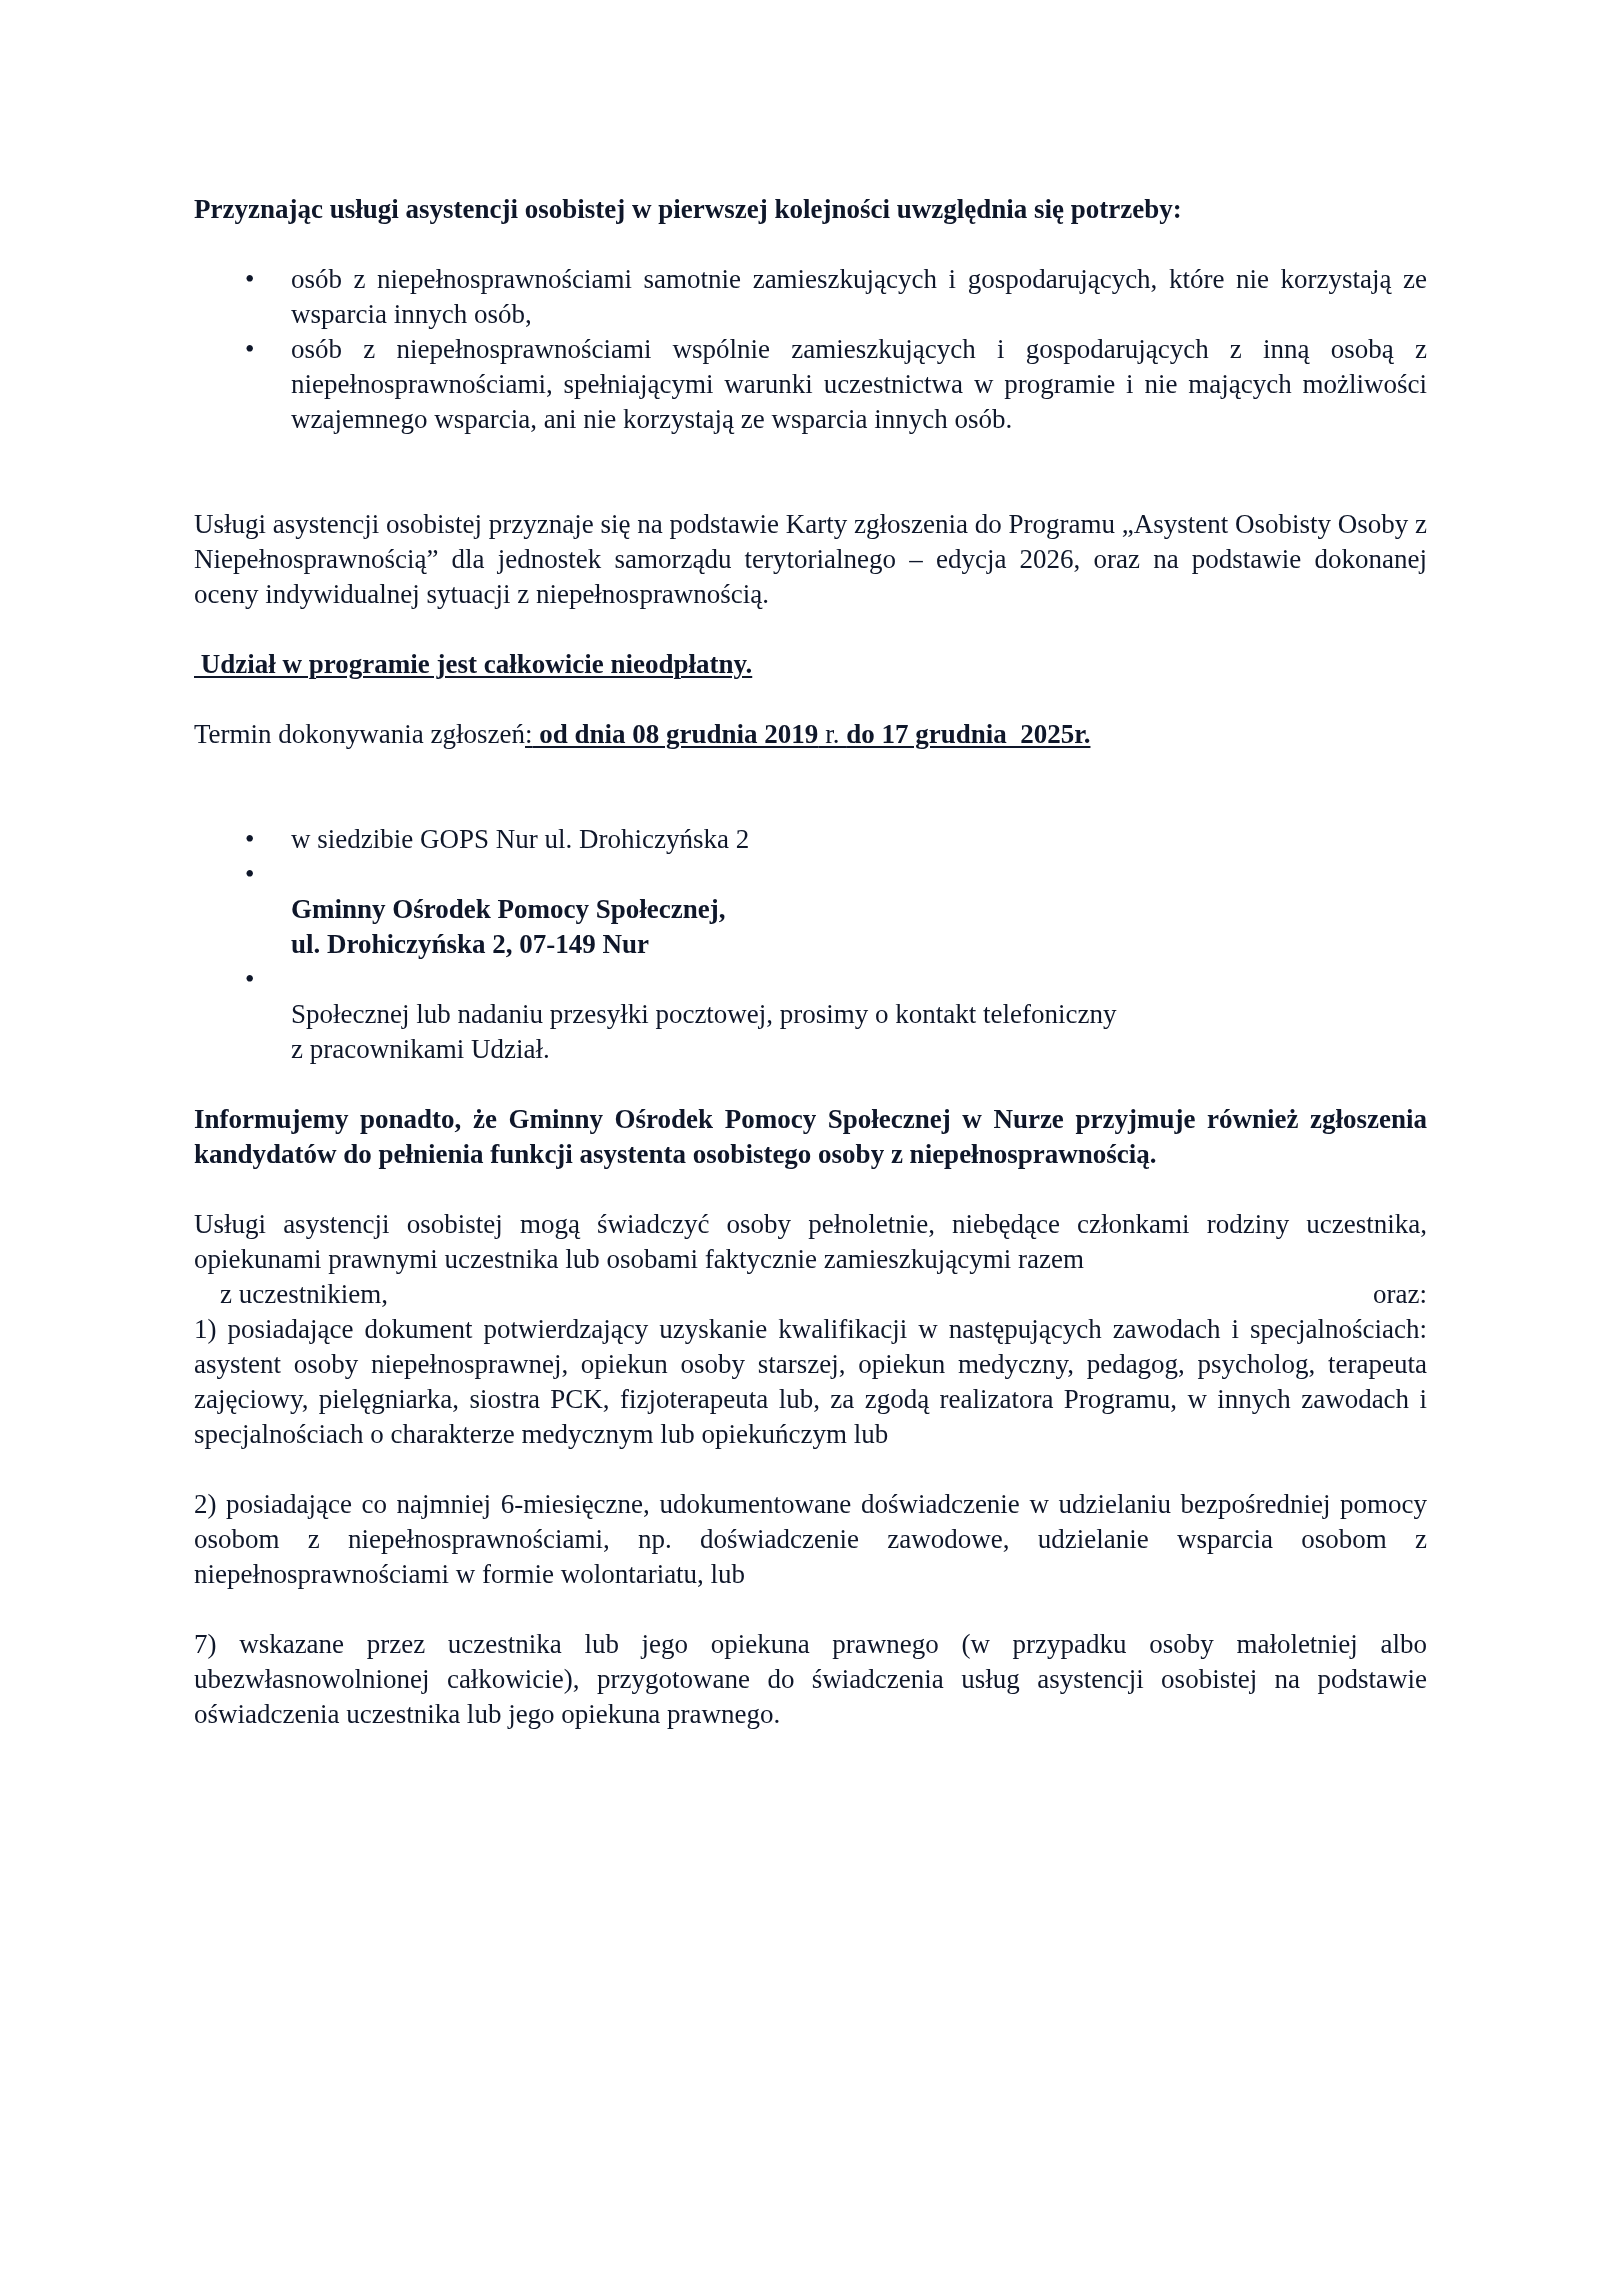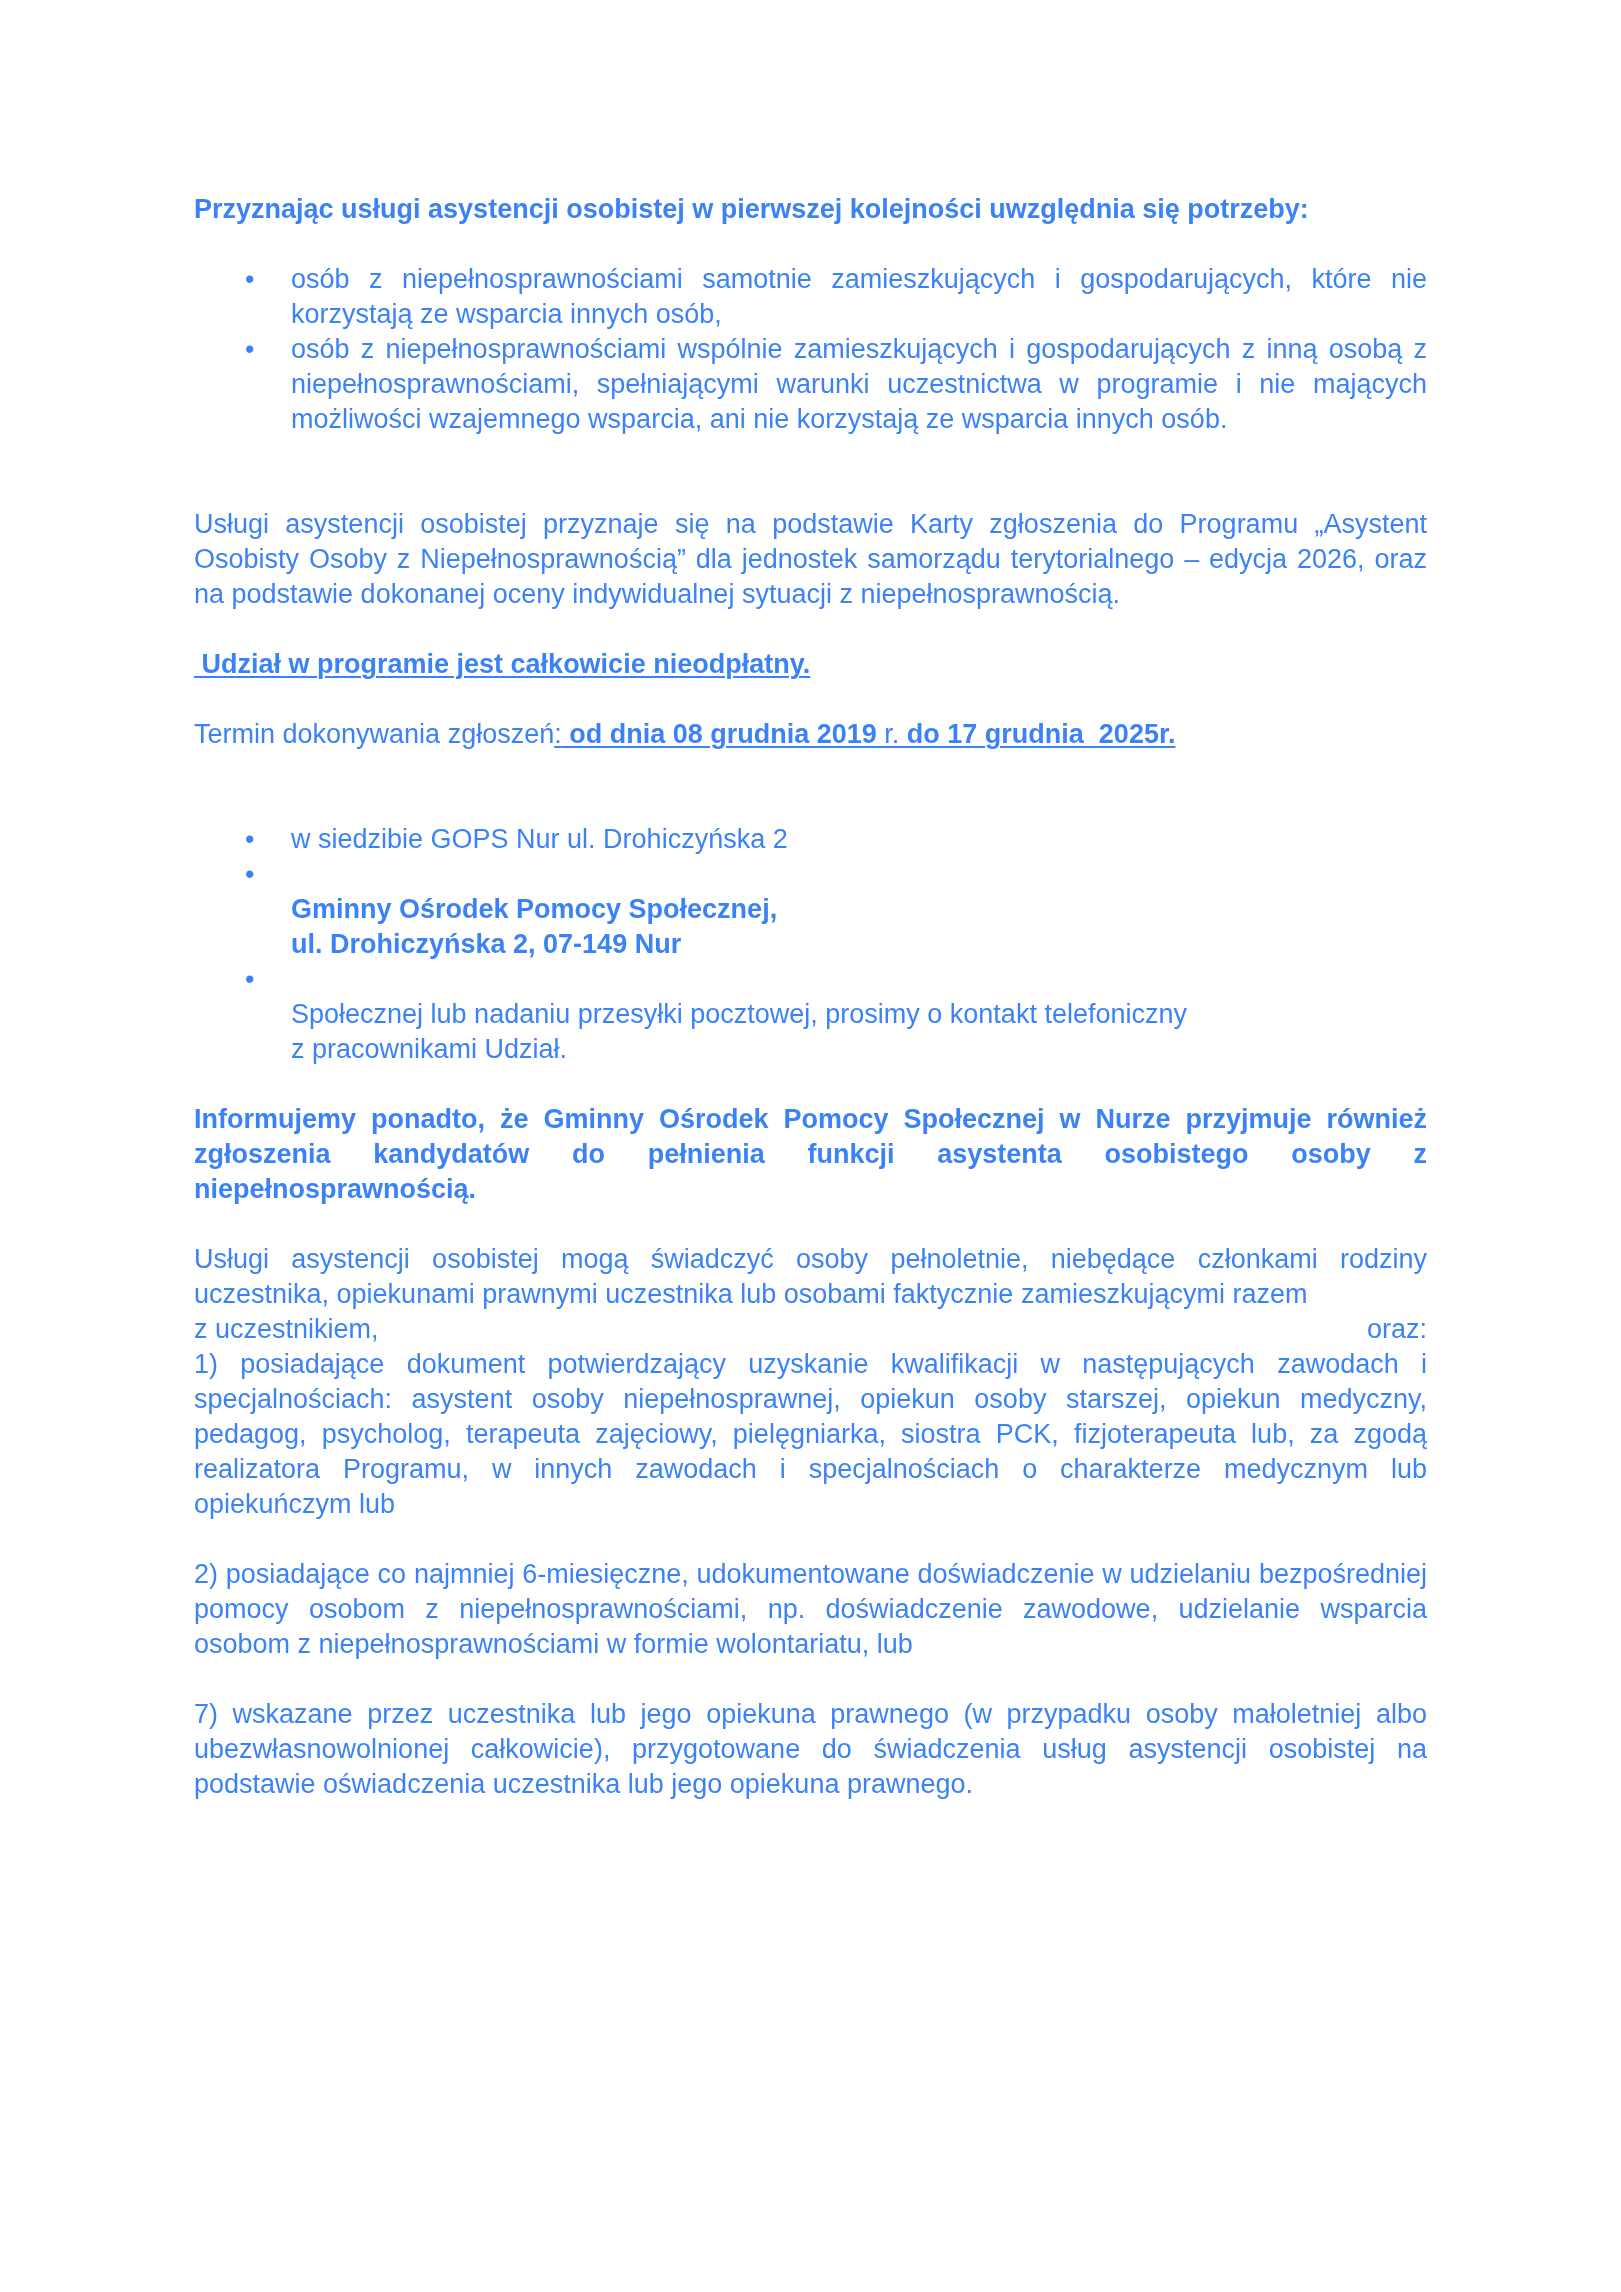--- a/index.html
+++ b/index.html
@@ -1,30 +1,30 @@
 <!DOCTYPE html>
 <html><head>
 <meta charset="utf-8">
 <style>
   html, body { margin: 0; padding: 0; background: #ffffff; }
   body { width: 1621px; height: 2293px; position: relative; overflow: hidden; }
   .page {
     position: absolute; left: 194px; top: 192px; width: 1233px;
-    font-family: Liberation Sans, sans-serif; font-size: 27px; line-height: 35px; color: #3b82f6;
+    font-family: Liberation Serif, serif; font-size: 27px; line-height: 35px; color: #0f172a;
   }
   p { margin: 0; }
   .just { text-align: justify; }
   .b { font-weight: bold; }
   .u { text-decoration: underline; text-decoration-thickness: 2px; text-underline-offset: 2.9px; }
   ul.blist { list-style: none; margin: 0; padding: 0; }
   ul.blist li { position: relative; padding-left: 97px; }
   ul.blist li .dot { position: absolute; left: 51px; top: 0; }
   .gap-s { height: 35px; }
   .gap-m { height: 35px; }
-  .oraz-line { display: flex; justify-content: space-between; }
+  .oraz-line { display: flex; justify-content: space-between; margin-left: 26px; }
 </style>
 </head>
 <body>
 
 <div class="page">
 
   <p class="b">Przyznając usługi asystencji osobistej w pierwszej kolejności uwzględnia się potrzeby:</p>
   <div class="gap-s"></div>
 
   <ul class="blist">

